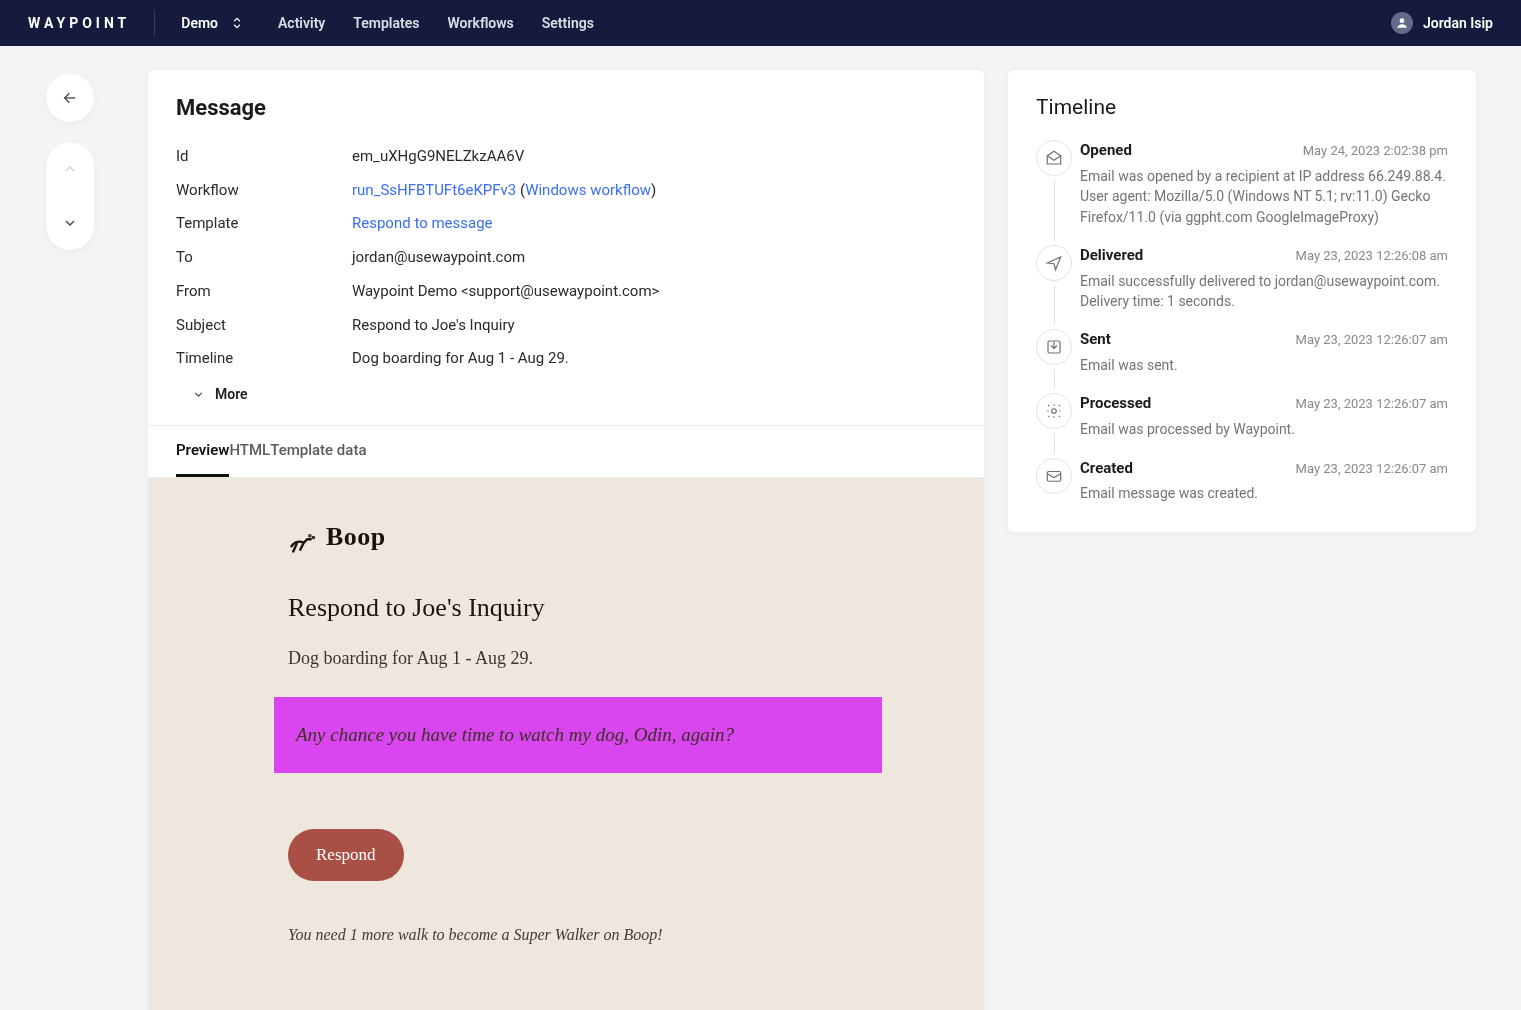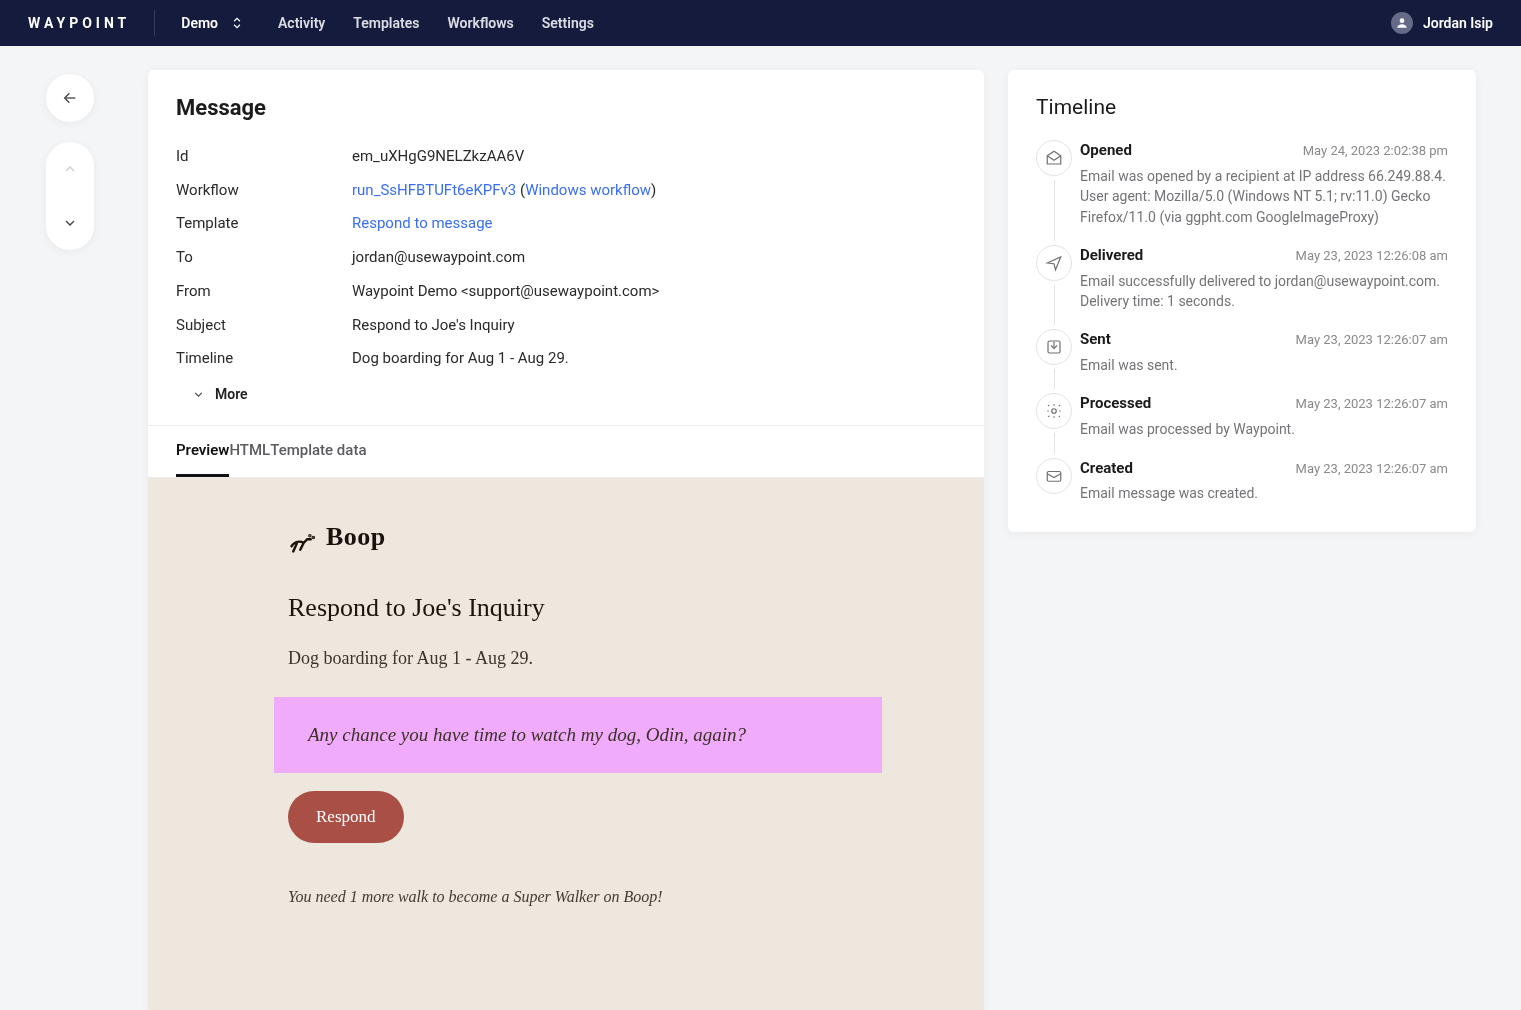--- a/index.html
+++ b/index.html
@@ -126,21 +126,21 @@
   .email-card{
     width:580px;margin:0 140px;
     font-family:Georgia,"Times New Roman",serif;
     color:var(--preview-brand);
   }
   .brand-row{display:flex;align-items:flex-end;gap:10px;margin-bottom:30px;}
   .brand-name{font-size:26px;font-weight:700;letter-spacing:0.5px;color:#1a120d;}
   .email-title{font-size:26px;margin:34px 0 18px;color:#1b140f;}
   .email-sub{font-size:18px;margin-bottom:26px;color:#3e332b;}
   .quote-box{
-    background:#f0abfc;padding:24px 34px;margin:0 -14px 18px;
+    background:#d946ef;padding:24px 22px;margin:0 -14px 56px;
     font-style:italic;font-size:19px;color:#3c3125;
   }
   .preview-btn{
     display:inline-block;background:var(--preview-btn);color:#fff;
     padding:14px 28px;border-radius:26px;font-size:17px;font-family:Georgia,serif;
   }
   .super-note{
     margin-top:42px;font-style:italic;font-size:16px;color:#443a31;
   }
   .brand-icon-svg{width:28px;height:28px;fill:none;stroke:#1a120d;stroke-width:2.8;stroke-linecap:round;}

